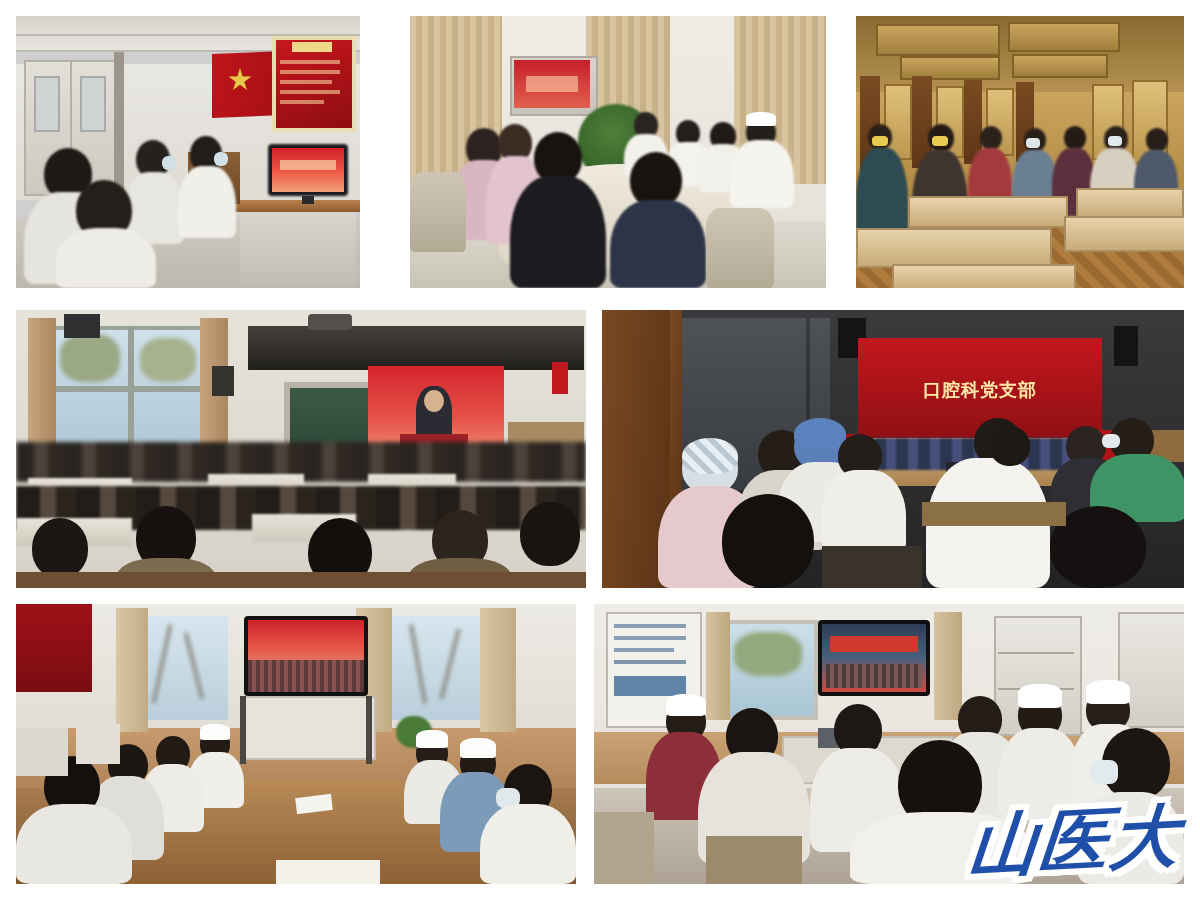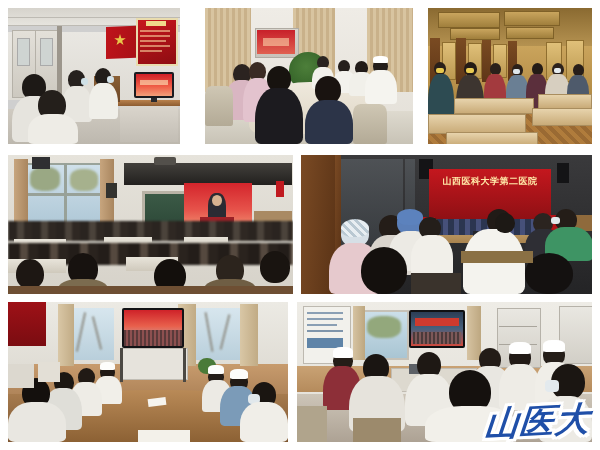--- a/index.html
+++ b/index.html
@@ -316,21 +316,21 @@
     <div class="scene">
       <div class="p5-wall"></div>
       <div class="p5-wood" style="left:0;top:0;width:34px;height:139px;"></div>
       <div class="p5-wood" style="left:34px;top:0;width:6px;height:110px;"></div>
       <div class="p5-glass" style="left:40px;top:4px;width:62px;height:86px;"></div>
       <div class="p5-glass" style="left:104px;top:4px;width:10px;height:80px;"></div>
       <div class="layer" style="left:118px;top:4px;width:14px;height:20px;background:#141416;"></div>
       <div class="layer" style="left:256px;top:8px;width:12px;height:20px;background:#141416;"></div>
 
       <div class="p5-banner" style="left:128px;top:14px;width:122px;height:50px;"></div>
-      <div class="p5-btext" style="left:128px;top:22px;width:122px;font-size:9px;">山西医科大学第二医院</div>
+      <div class="p5-btext" style="left:128px;top:36px;width:122px;font-size:9px;">口腔科党支部</div>
 
       <div class="p5-stage" style="left:126px;top:64px;width:126px;height:24px;"></div>
       <div class="layer" style="left:120px;top:62px;width:14px;height:26px;background:#b01419;"></div>
       <div class="layer" style="left:246px;top:60px;width:16px;height:28px;background:#b01419;"></div>
       <div class="layer blur1" style="left:136px;top:64px;width:100px;height:16px;background:repeating-linear-gradient(90deg,#2b3550 0 6px,#46507a 6px 11px);"></div>
       <div class="layer" style="left:172px;top:76px;width:12px;height:14px;background:#23252b;"></div>
       <div class="layer" style="left:258px;top:60px;width:34px;height:16px;background:#8f6a3c;"></div>
 
       <div class="head" style="left:40px;top:66px;width:28px;height:26px;background:#d6dfe6;"></div>
       <div class="p5-cap" style="left:40px;top:64px;width:28px;height:18px;background:repeating-linear-gradient(45deg,#e8eef2 0 3px,#b9c8d2 3px 6px);"></div>

